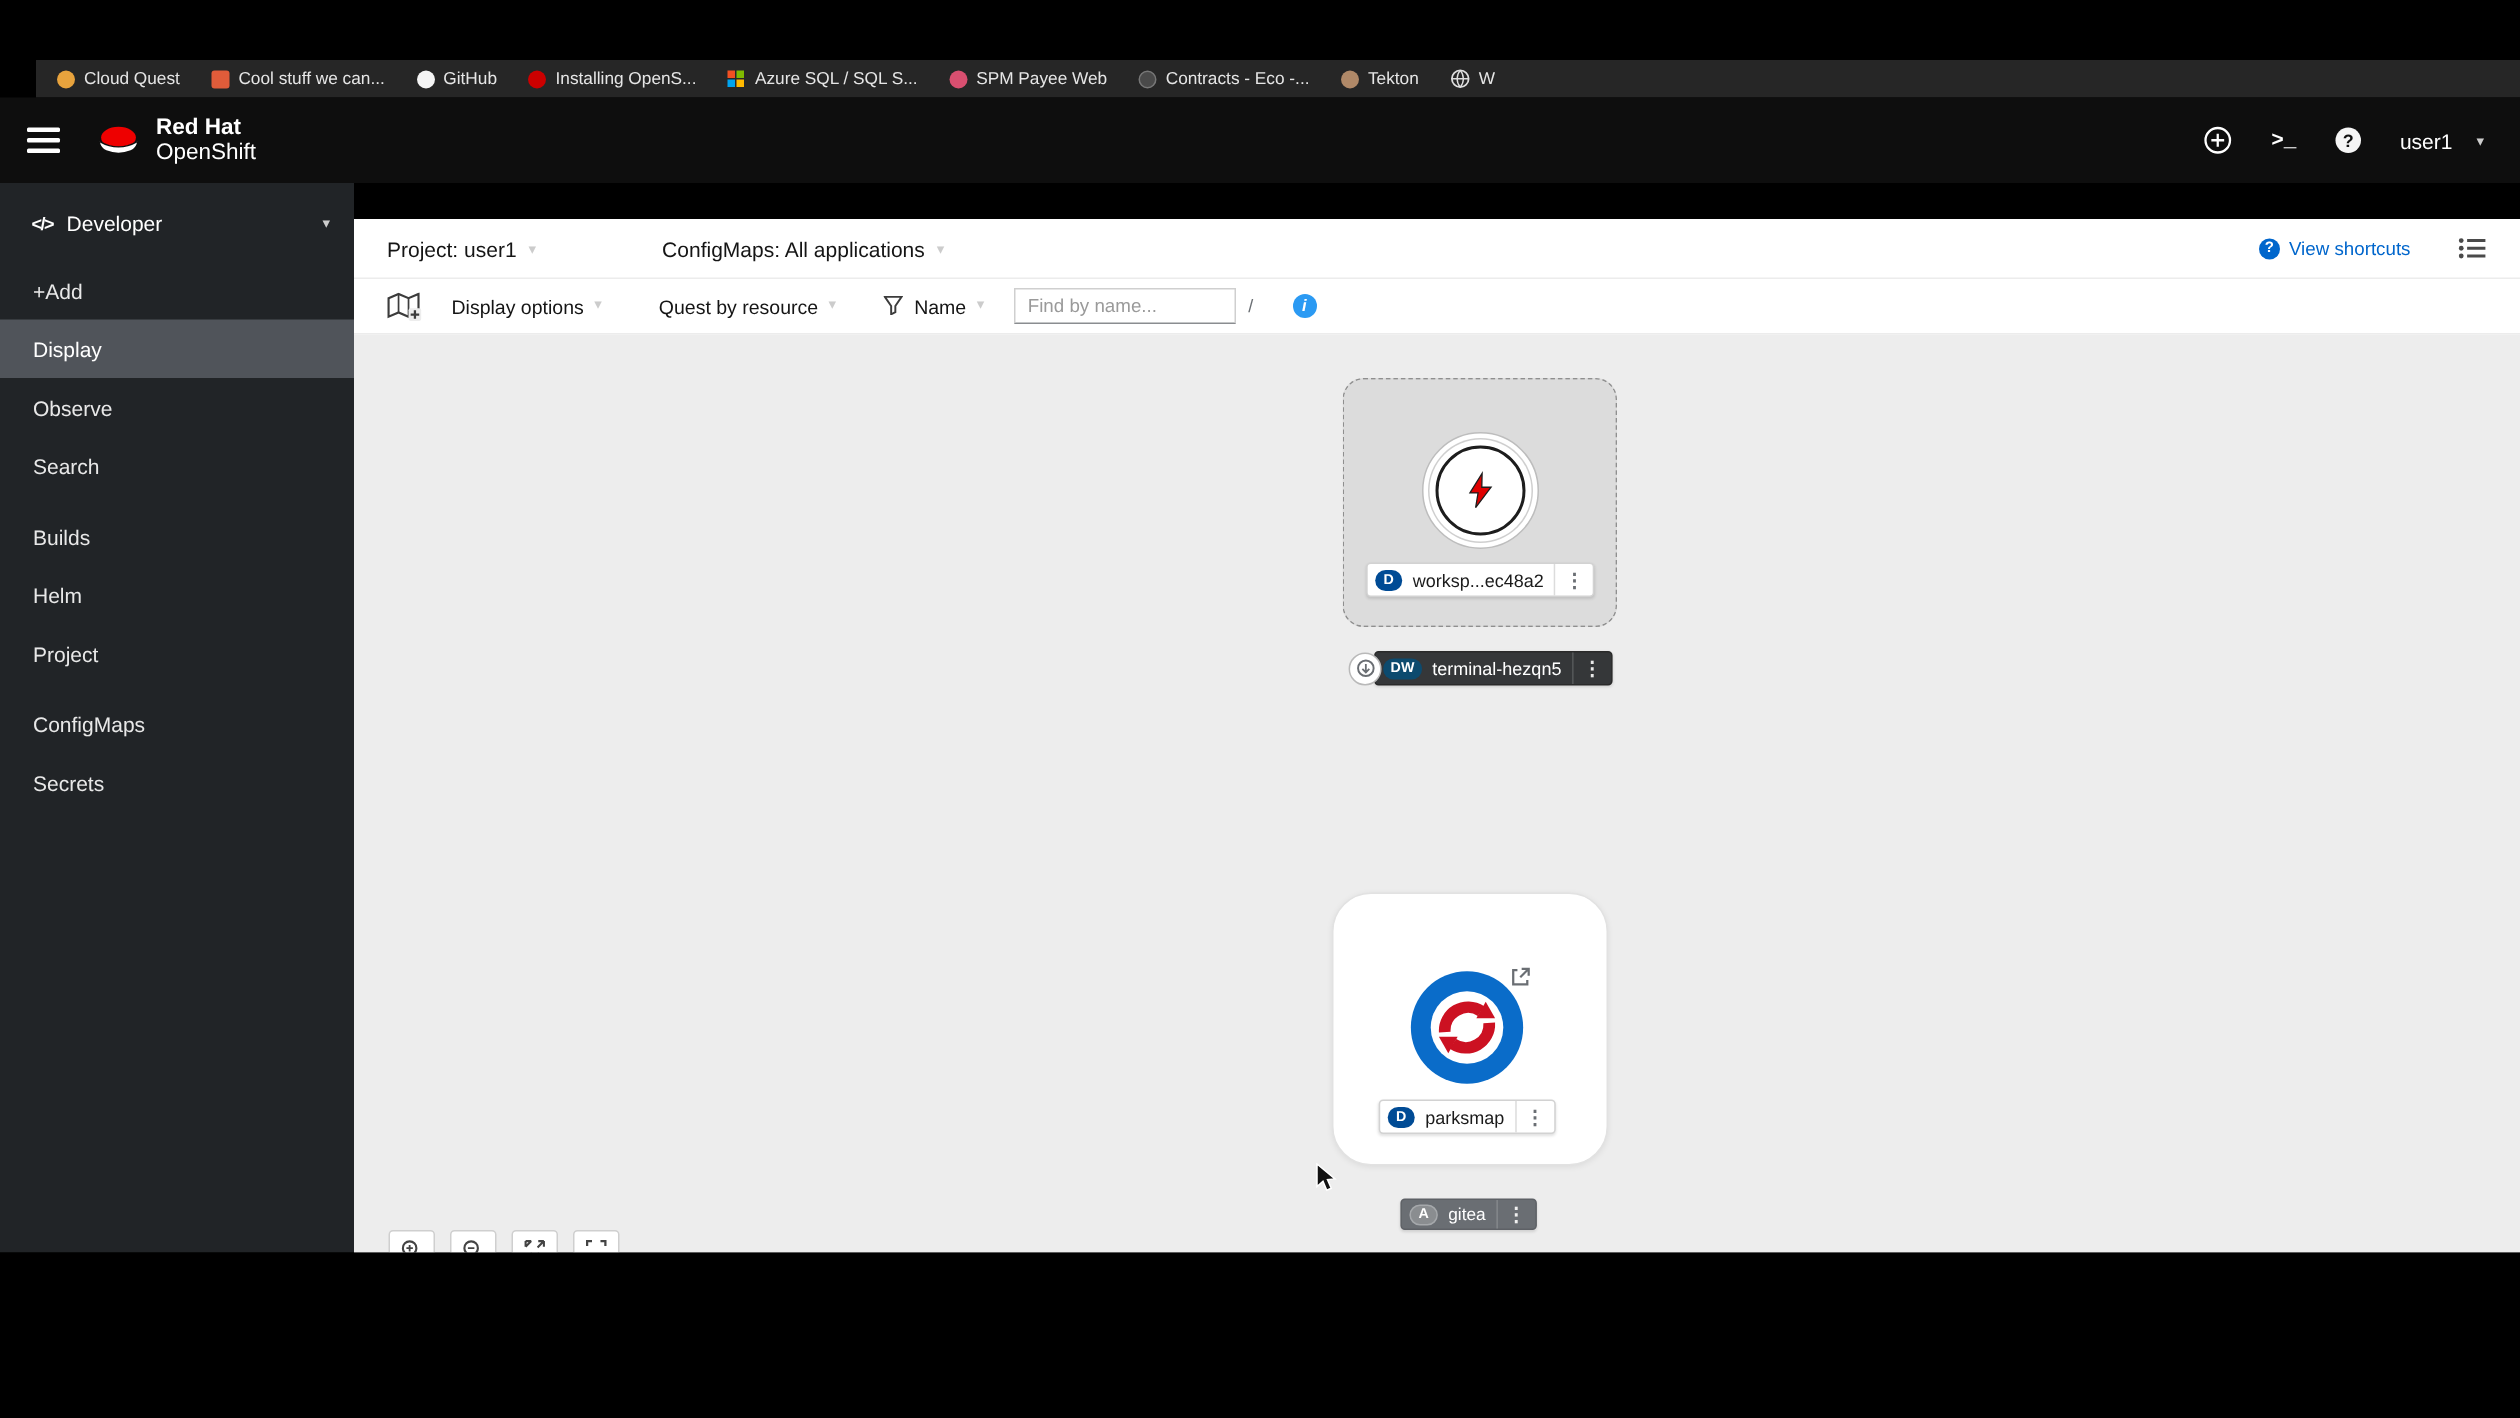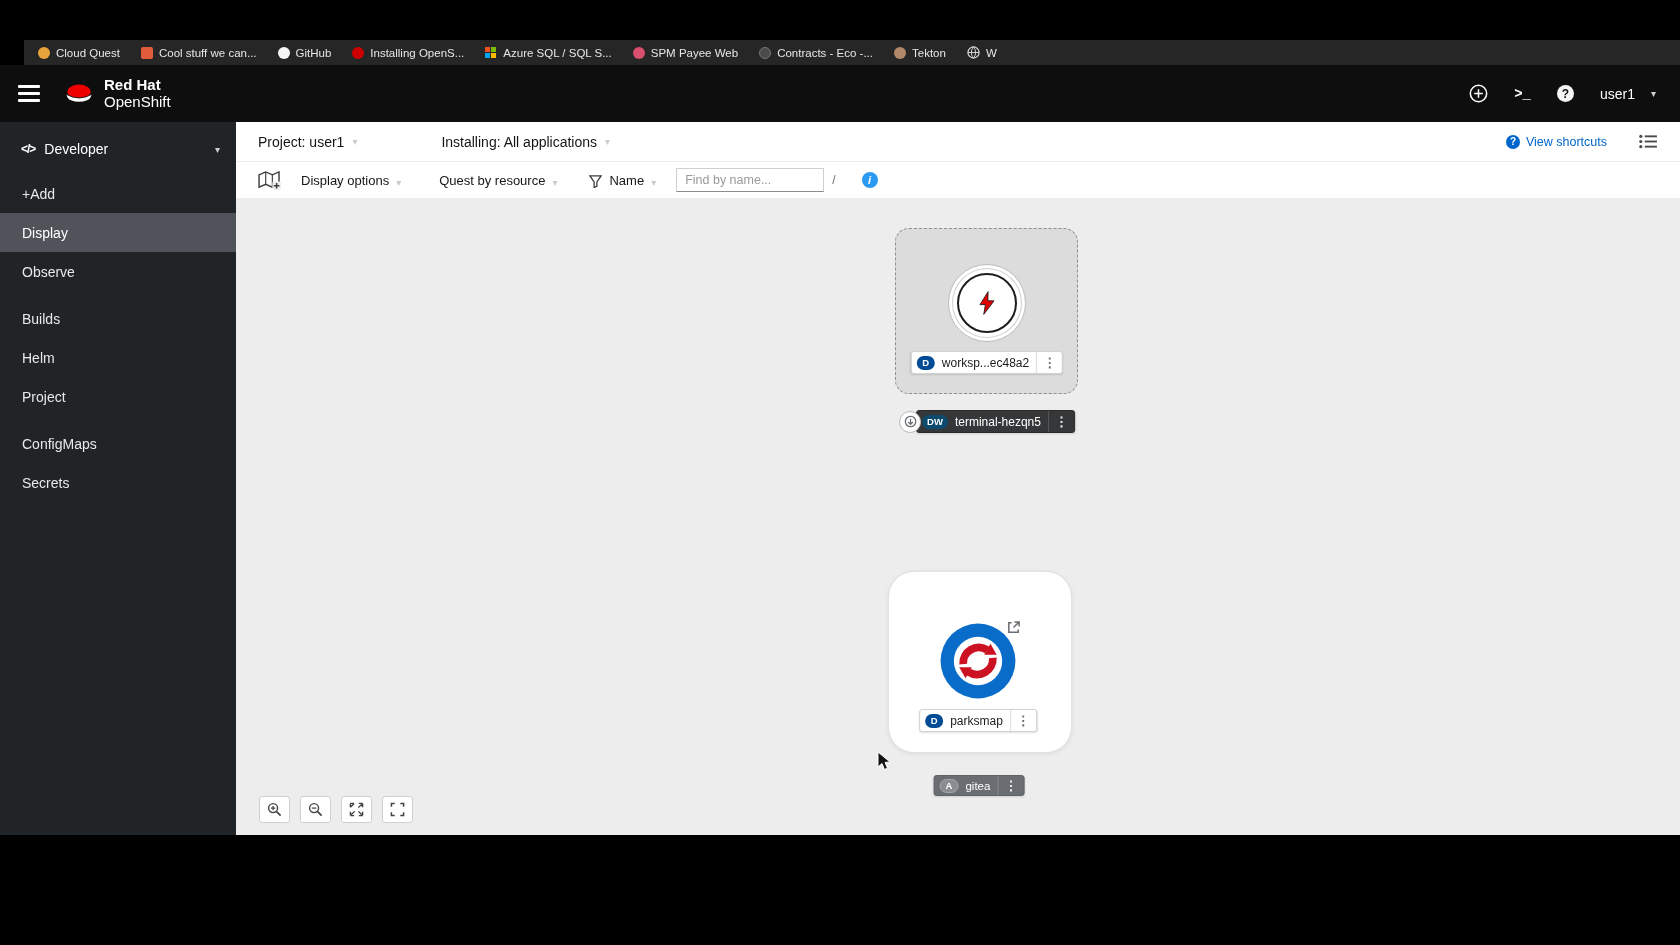--- a/index.html
+++ b/index.html
@@ -47,36 +47,36 @@
   
   .sidebar { width:236px; background:#212427; flex:0 0 auto; display:flex; flex-direction:column; }
   .persp { display:flex; align-items:center; gap:9px; color:#fff; font-size:14px; padding:19px 16px 17px 21px; cursor:pointer; }
   .persp .code-icon { font-size:12px; font-weight:bold; color:#fff; letter-spacing:-1px; }
   .persp .caret { margin-left:auto; }
   .nav-item { height:39px; display:flex; align-items:center; padding-left:22px; color:#e8e8e8; font-size:14px; cursor:pointer; }
   .nav-item.selected { background:#50545a; color:#fff; }
   .sect-gap { margin-top:8px; }
 
   
-  .content { flex:1; display:flex; flex-direction:column; background:#fff; min-width:0; }
+  .content { flex:1; display:flex; flex-direction:column; background:#fff; min-width:0;margin-top:24px; }
   .context-bar {
     height:40px; flex:0 0 auto; border-bottom:1px solid #ececec;
     display:flex; align-items:center; padding:0 22px; font-size:14px; color:#151515; gap:10px;
   }
   .ctx-group { display:flex; align-items:center; gap:8px; cursor:pointer; }
   .ctx-sep { width:64px; }
   .view-shortcuts { margin-left:auto; display:flex; align-items:center; gap:6px; color:#0066cc; font-size:12.5px; cursor:pointer; }
   .q-circle { width:14px; height:14px; border-radius:50%; background:#0066cc; color:#fff; font-size:10px; font-weight:bold; display:flex; align-items:center; justify-content:center; }
   .list-icon { margin-left:22px; cursor:pointer; display:flex; }
 
   .toolbar {
     height:37px; flex:0 0 auto; border-bottom:1px solid #ececec;
     display:flex; align-items:center; padding:0 22px; font-size:13px; color:#151515; gap:20px;
   }
-  .tb-dd { display:flex; align-items:flex-end; gap:7px; cursor:pointer; }
+  .tb-dd { display:flex; align-items:flex-start; gap:7px; cursor:pointer; }
   .find-wrap { display:flex; align-items:center; gap:8px; }
   .find-input { width:148px; height:24px; border:1px solid #cfcfcf; border-bottom-color:#8a8d90; font-size:12.5px; padding:0 8px; color:#333; font-family:"Liberation Sans", sans-serif; }
   .find-input::placeholder { color:#9a9a9a; }
   .key-hint { color:#6a6e73; font-size:12px; }
   .info-circle { width:16px; height:16px; border-radius:50%; background:#2b9af3; color:#fff; font-size:11px; font-weight:bold; font-style:italic; display:flex; align-items:center; justify-content:center; cursor:pointer; }
 
   
   .canvas { position:relative; flex:1; background:#ededed; overflow:hidden; }
 
   .dashed-box {
@@ -240,20 +240,23 @@
       </div>
       <div class="nav-item">
           <span>+Add</span>
         </div>
       <div class="nav-item selected">
           <span>Display</span>
         </div>
       <div class="nav-item">
           <span>Observe</span>
         </div>
+      <div class="nav-item">
+          <span>Search</span>
+        </div>
       <div class="nav-item sect-gap">
           <span>Builds</span>
         </div>
       <div class="nav-item">
           <span>Helm</span>
         </div>
       <div class="nav-item">
           <span>Project</span>
         </div>
       <div class="nav-item sect-gap">
@@ -265,21 +268,21 @@
     </nav>
 
     <main class="content">
       <div class="context-bar">
         <span class="ctx-group">
           <span>Project: user1</span>
           <span class="caret">▾</span>
         </span>
         <span class="ctx-sep"></span>
         <span class="ctx-group">
-          <span>Installing: All applications</span>
+          <span>ConfigMaps: All applications</span>
           <span class="caret">▾</span>
         </span>
         <span class="view-shortcuts">
           <span class="q-circle">?</span>
           <span>View shortcuts</span>
         </span>
         <span class="list-icon">
           <svg width="19" height="15" viewBox="0 0 20 16">
               <g stroke="#4a4a4a" stroke-width="2">
                 <line x1="6" y1="2.5" x2="19" y2="2.5"></line>

